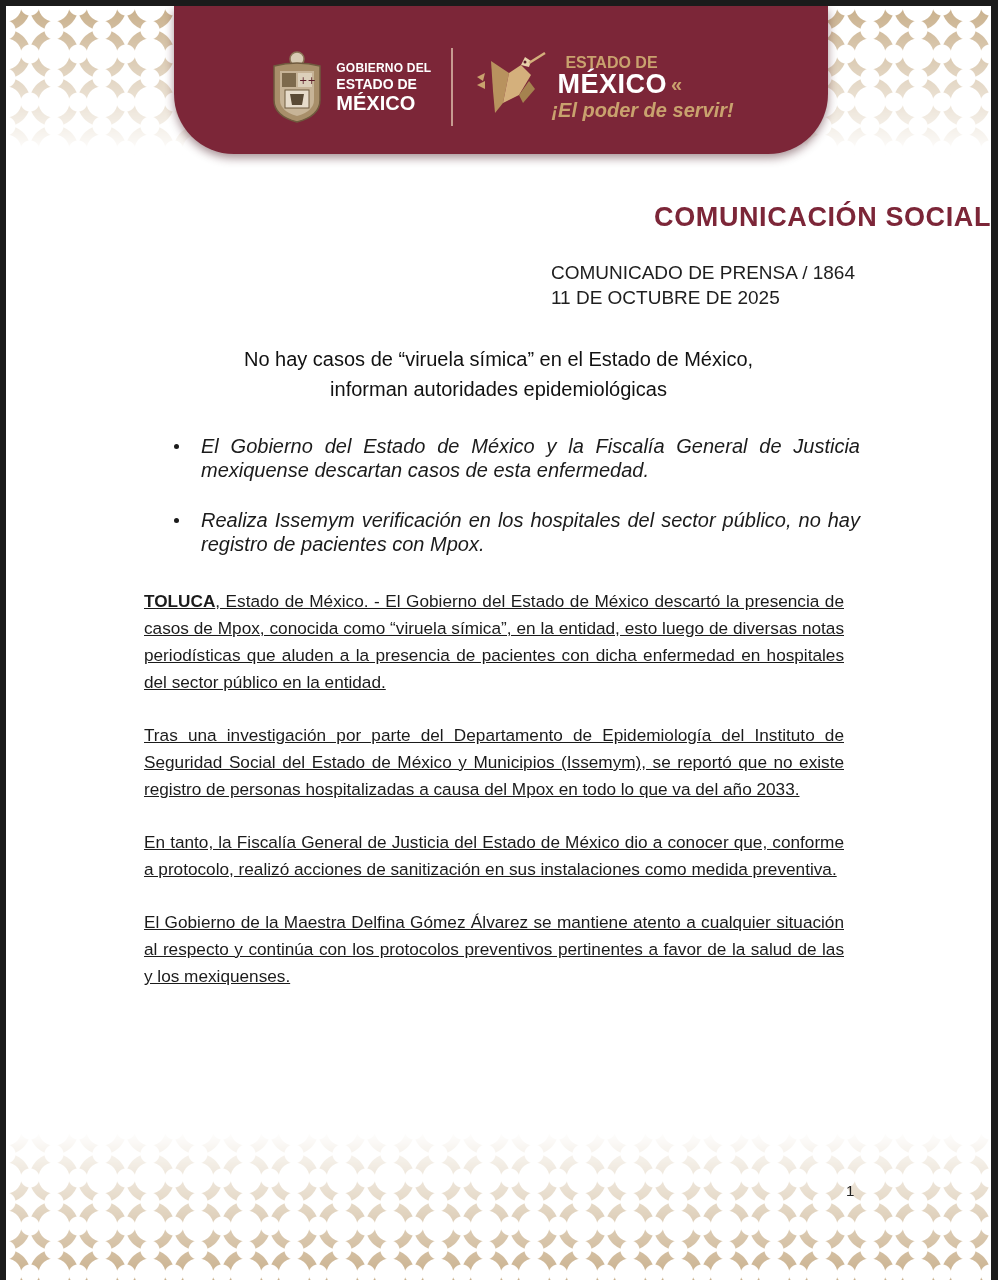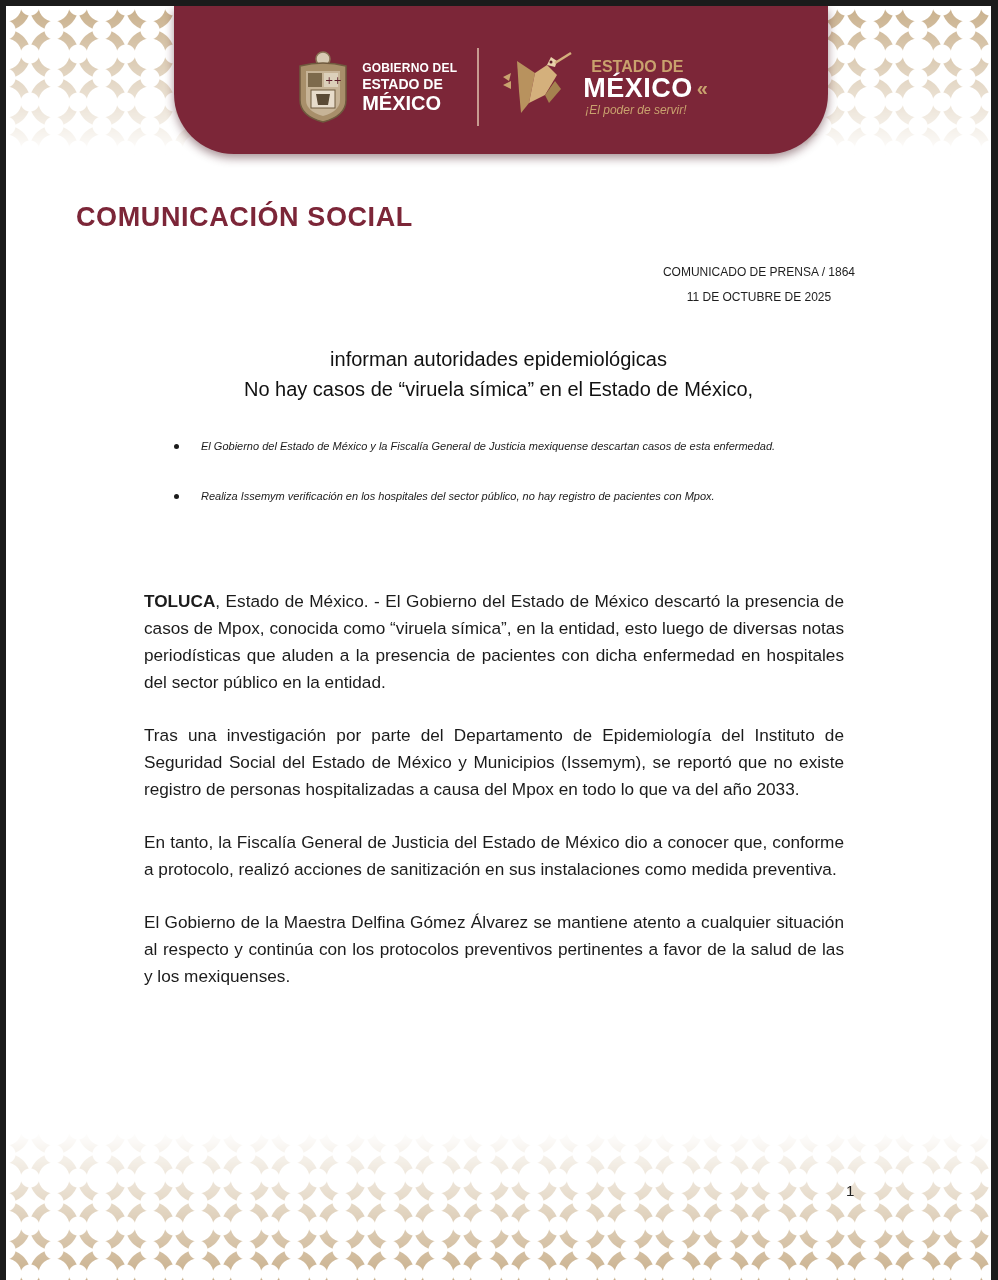--- a/index.html
+++ b/index.html
@@ -58,52 +58,52 @@
   .gov-text .l2 { font-size: 14px; margin-bottom: 2px; }
   .gov-text .l3 { font-size: 20px; }
   .vbar { width: 2px; height: 78px; background: #d9b9a6; opacity: 0.8; margin: 14px 20px 0 20px; }
   .logo-right { display: flex; align-items: center; margin-top: 14px; position: relative; }
   .bird { width: 76px; height: 72px; margin-right: -6px; }
   .brand { display: flex; flex-direction: column; align-items: flex-start; line-height: 1; }
   .brand .b1 { color: #c9a26e; font-weight: bold; font-size: 16px; margin-left: 22px; }
   .brand .b2row { display: flex; align-items: center; }
   .brand .b2 { color: #ffffff; font-weight: bold; font-size: 27px; margin-left: 14px; letter-spacing: 0.5px; }
   .brand .leaf { color: #c9a26e; font-size: 20px; margin-left: 4px; font-weight: bold; }
-  .brand .b3 { color: #c9a26e; font-weight: normal; font-style: italic; font-size: 12px; margin-left: 16px; margin-top: 2px; }
+  .brand .b3 { color: #c9a26e; font-weight: bold; font-style: italic; font-size: 20px; margin-left: 8px; margin-top: 2px; }
 
   .title {
-    position: absolute; left: 0; right: 0; top: 196px; text-align: left;
+    position: absolute; left: 0; right: 0; top: 196px; text-align: right;
     color: #7c2638; font-weight: bold; font-size: 27px; letter-spacing: 0.6px;
     padding-left: 70px;
   }
   .meta {
-    position: absolute; right: 136px; top: 254px; text-align: center;
-    color: #1e1e1e; font-size: 12px; line-height: 25px;
+    position: absolute; right: 136px; top: 254px; text-align: left;
+    color: #1e1e1e; font-size: 19px; line-height: 25px;
   }
   .headline {
     position: absolute; left: 120px; right: 120px; top: 338px;
     text-align: center; font-size: 20px; line-height: 30px; color: #111;
   }
   .bullets {
     position: absolute; left: 162px; width: 692px; top: 428px;
     margin: 0; padding: 0; list-style: none;
   }
   .bullets li {
     position: relative; padding-left: 33px; font-style: italic;
-    font-size: 11px; line-height: 24px; color: #1b1b1b; text-align: justify;
+    font-size: 20px; line-height: 24px; color: #1b1b1b; text-align: justify;
     margin-bottom: 26px;
   }
   .bullets li .dot {
     position: absolute; left: 6px; top: 10px; width: 5px; height: 5px; border-radius: 50%; background: #1b1b1b;
   }
   .body {
     position: absolute; left: 138px; width: 716px; top: 582px;
     font-size: 17.2px; line-height: 27px; color: #1b1b1b; text-align: justify;
   }
-  .body p { margin: 0 16px 26px 0; }
+  .body p { margin: 0 16px 26px 0; text-decoration: underline; }
   .body b { font-weight: bold; }
   .page-number {
     position: absolute; left: 840px; top: 1176px; font-size: 15px; color: #222;
   }
 </style>
 </head>
 <body>
 
 <div class="page">
   <div class="pattern pattern-top"></div>
@@ -151,22 +151,22 @@
   </div>
 
   <div class="title">COMUNICACIÓN SOCIAL</div>
 
   <div class="meta">
     <div>COMUNICADO DE PRENSA / 1864</div>
     <div>11 DE OCTUBRE DE 2025</div>
   </div>
 
   <div class="headline">
+    <div>No hay casos de “viruela símica” en el Estado de México,</div>
     <div>informan autoridades epidemiológicas</div>
-    <div>No hay casos de “viruela símica” en el Estado de México,</div>
   </div>
 
   <ul class="bullets">
     <li><span class="dot"></span><span>El Gobierno del Estado de México y la Fiscalía General de Justicia mexiquense descartan casos de esta enfermedad.</span></li>
     <li><span class="dot"></span><span>Realiza Issemym verificación en los hospitales del sector público, no hay registro de pacientes con Mpox.</span></li>
   </ul>
 
   <div class="body">
     <p><b>TOLUCA</b><span>, Estado de México. - El Gobierno del Estado de México descartó la presencia de casos de Mpox, conocida como “viruela símica”, en la entidad, esto luego de diversas notas periodísticas que aluden a la presencia de pacientes con dicha enfermedad en hospitales del sector público en la entidad.</span></p>
     <p>Tras una investigación por parte del Departamento de Epidemiología del Instituto de Seguridad Social del Estado de México y Municipios (Issemym), se reportó que no existe registro de personas hospitalizadas a causa del Mpox en todo lo que va del año 2033.</p>

